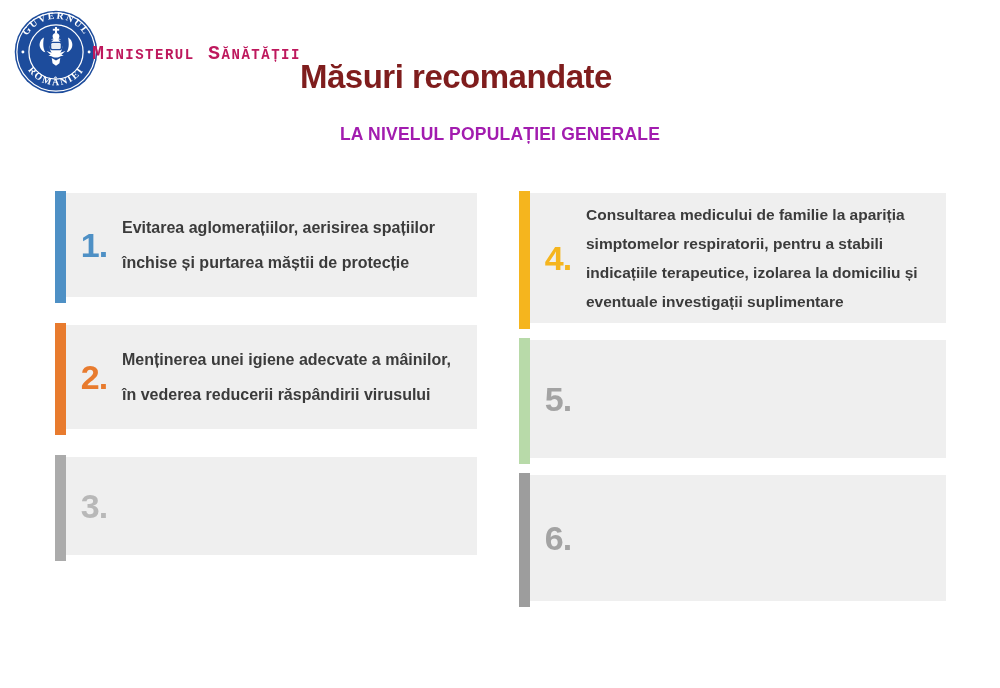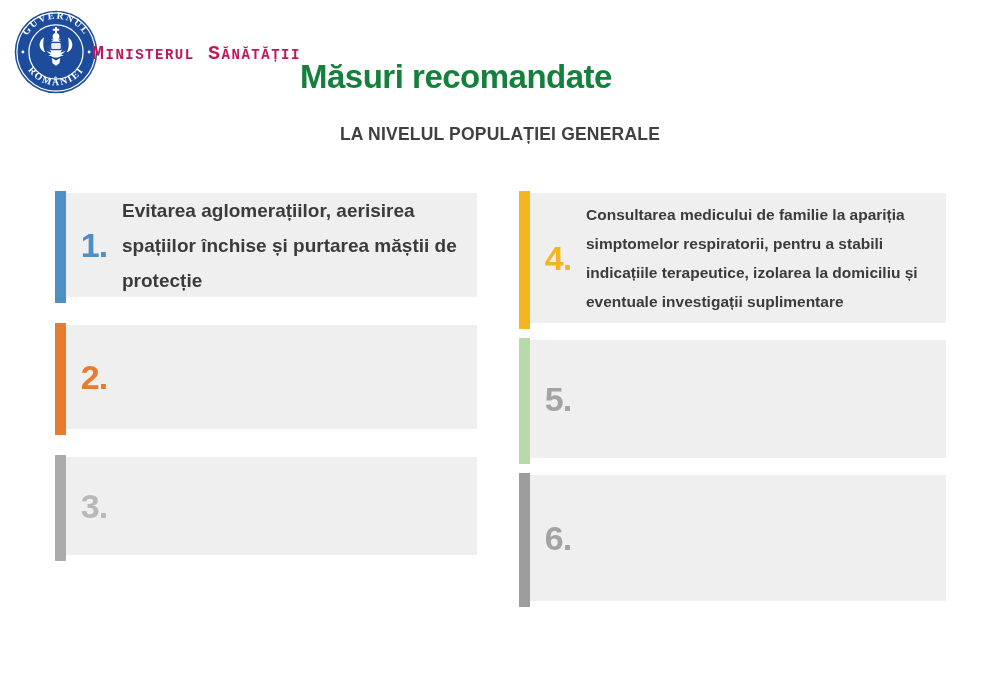--- a/index.html
+++ b/index.html
@@ -18,21 +18,21 @@
     font-size: 20px;
     letter-spacing: 1.5px;
     color: #be185d;
   }
   .page-title {
     position: absolute; left: 0; top: 58px; width: 912px;
     text-align: center;
     font-size: 33px;
     font-weight: 800;
     letter-spacing: -0.5px;
-    color: #15803d;
+    color: #7f1d1d;
   }
   .page-subtitle {
     position: absolute; left: 0; top: 124px; width: 1000px;
     text-align: center;
     font-size: 17.5px;
     font-weight: 800;
     letter-spacing: 0.2px;
     color: #e41b20;
   }
 
@@ -65,21 +65,21 @@
     font-size: 34px;
     font-weight: 800;
     letter-spacing: -1px;
   }
   .txt {
     flex: 1;
     padding-right: 16px;
     font-weight: 700;
     color: #3b3b3b;
   }
-  .col-left  .txt { font-size: 19px;   line-height: 35px; max-width: 352px; }
+  .col-left  .txt { font-size: 16px;   line-height: 35px; max-width: 352px; }
   .col-right .txt { font-size: 15.5px; line-height: 29px; max-width: 356px; }
 </style>
 </head>
 <body>
 
 <div class="logo-wrap">
   <svg viewBox="0 0 100 100" width="86" height="86">
     <circle cx="50" cy="50" r="48" fill="#1d4c9c"></circle>
     <circle cx="50" cy="50" r="45.5" fill="none" stroke="#ffffff" stroke-width="1.4"></circle>
     <circle cx="50" cy="50" r="31.5" fill="none" stroke="#ffffff" stroke-width="1.4"></circle>
@@ -104,32 +104,33 @@
       <path d="M64 33 c4 2 6 7 4.6 11.4 -1 3.2 -3.4 5.2 -6.2 6 1.6 -2.6 2.4 -5.8 2.4 -9 0 -3 -0.2 -6 -0.8 -8.4 z"></path>
       <path d="M45 57 l5 3 5 -3 -1 6 -4 3 -4 -3 z"></path>
       <rect x="43" y="38" width="14" height="10" rx="2" fill="#1d4c9c"></rect>
       <rect x="44.5" y="39.5" width="11" height="7" rx="1.5" fill="#ffffff" opacity="0.9"></rect>
     </g>
   </svg>
 </div>
 
 <div class="ministry-name">Ministerul Sănătății</div>
 <h1 class="page-title">Măsuri recomandate</h1>
-<div class="page-subtitle" style="color: #404040;">LA NIVELUL POPULAȚIEI GENERALE</div>
+<div class="page-subtitle" style="color: #a21caf;">LA NIVELUL POPULAȚIEI GENERALE</div>
 
 <div class="col col-left" id="col-left">
   <div class="card">
     <div class="bar" style="background: rgb(78, 144, 197);"></div>
     <div class="num" style="color: rgb(78, 144, 197);">1.</div>
     <div class="txt">Evitarea aglomerațiilor, aerisirea spațiilor închise și purtarea măștii de protecție</div>
   </div>
 
   <div class="card">
     <div class="bar" style="background: rgb(232, 123, 46);"></div>
     <div class="num" style="color: rgb(232, 123, 46);">2.</div>
+    <div class="txt">Menținerea unei igiene adecvate a mâinilor, în vederea reducerii răspândirii virusului</div>
   </div>
 
   <div class="card">
     <div class="bar" style="background: rgb(171, 171, 171);"></div>
     <div class="num" style="color: rgb(184, 184, 184);">3.</div>
   </div>
 </div>
 <div class="col col-right" id="col-right">
   <div class="card">
     <div class="bar" style="background: rgb(245, 181, 30);"></div>

